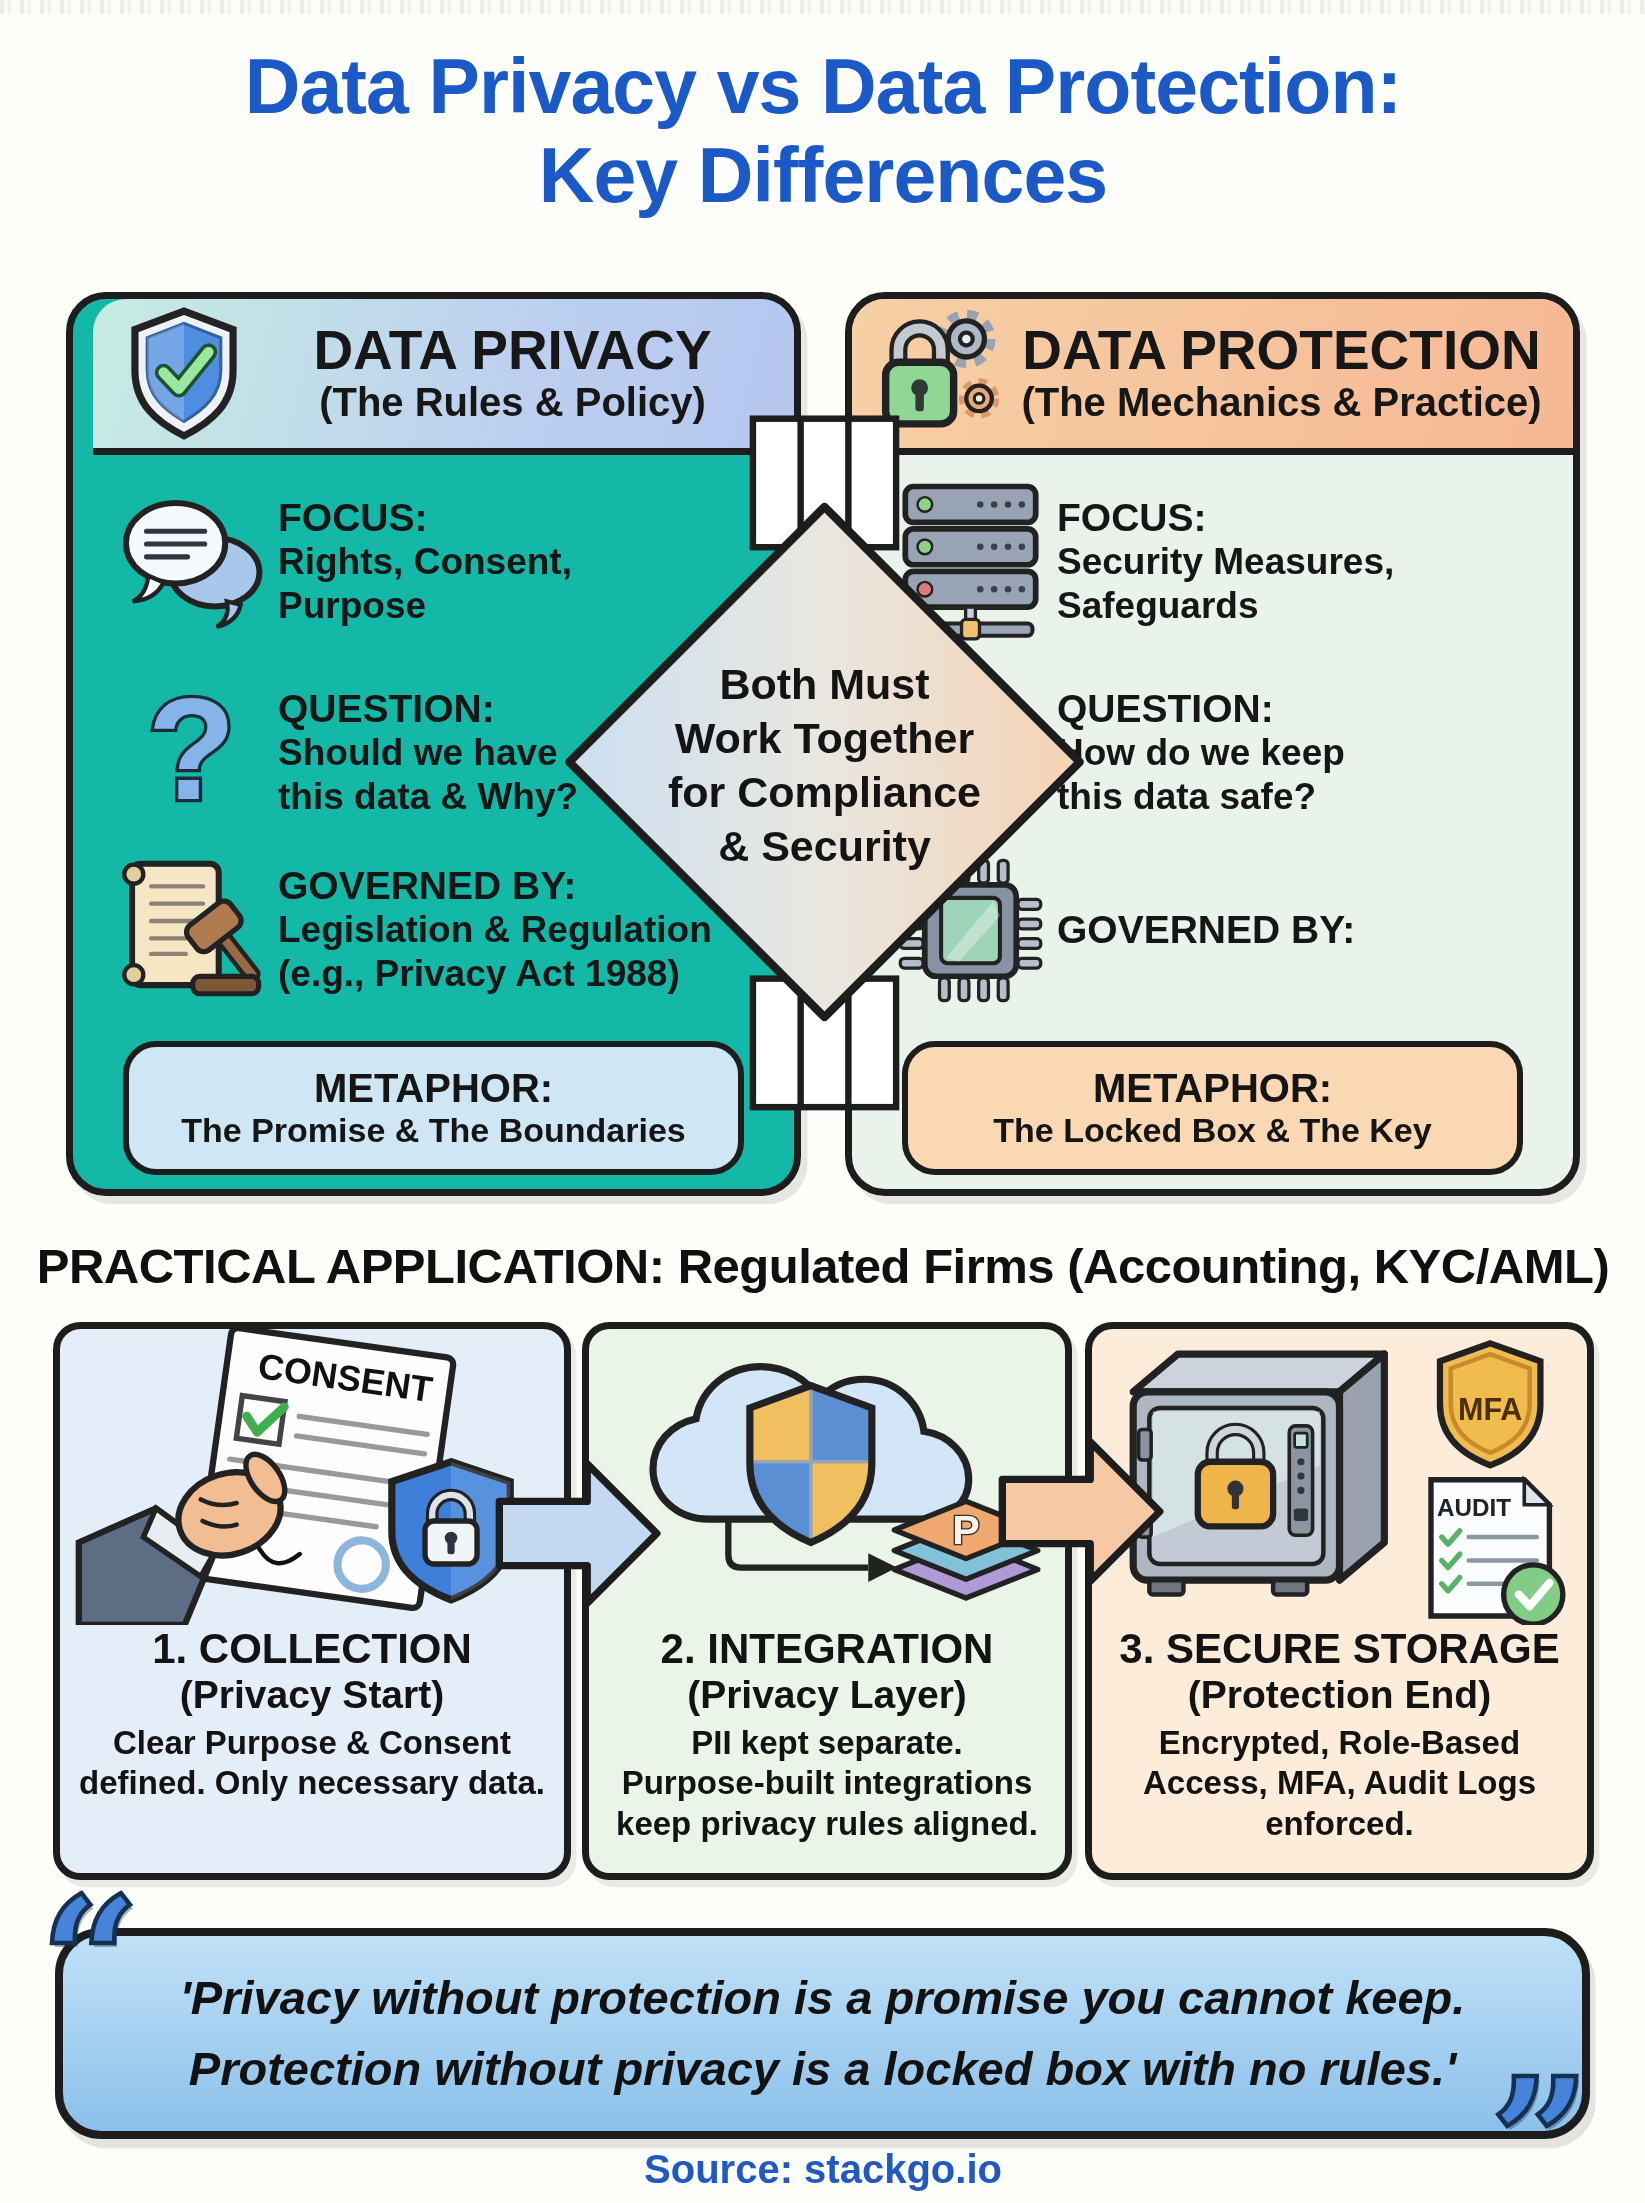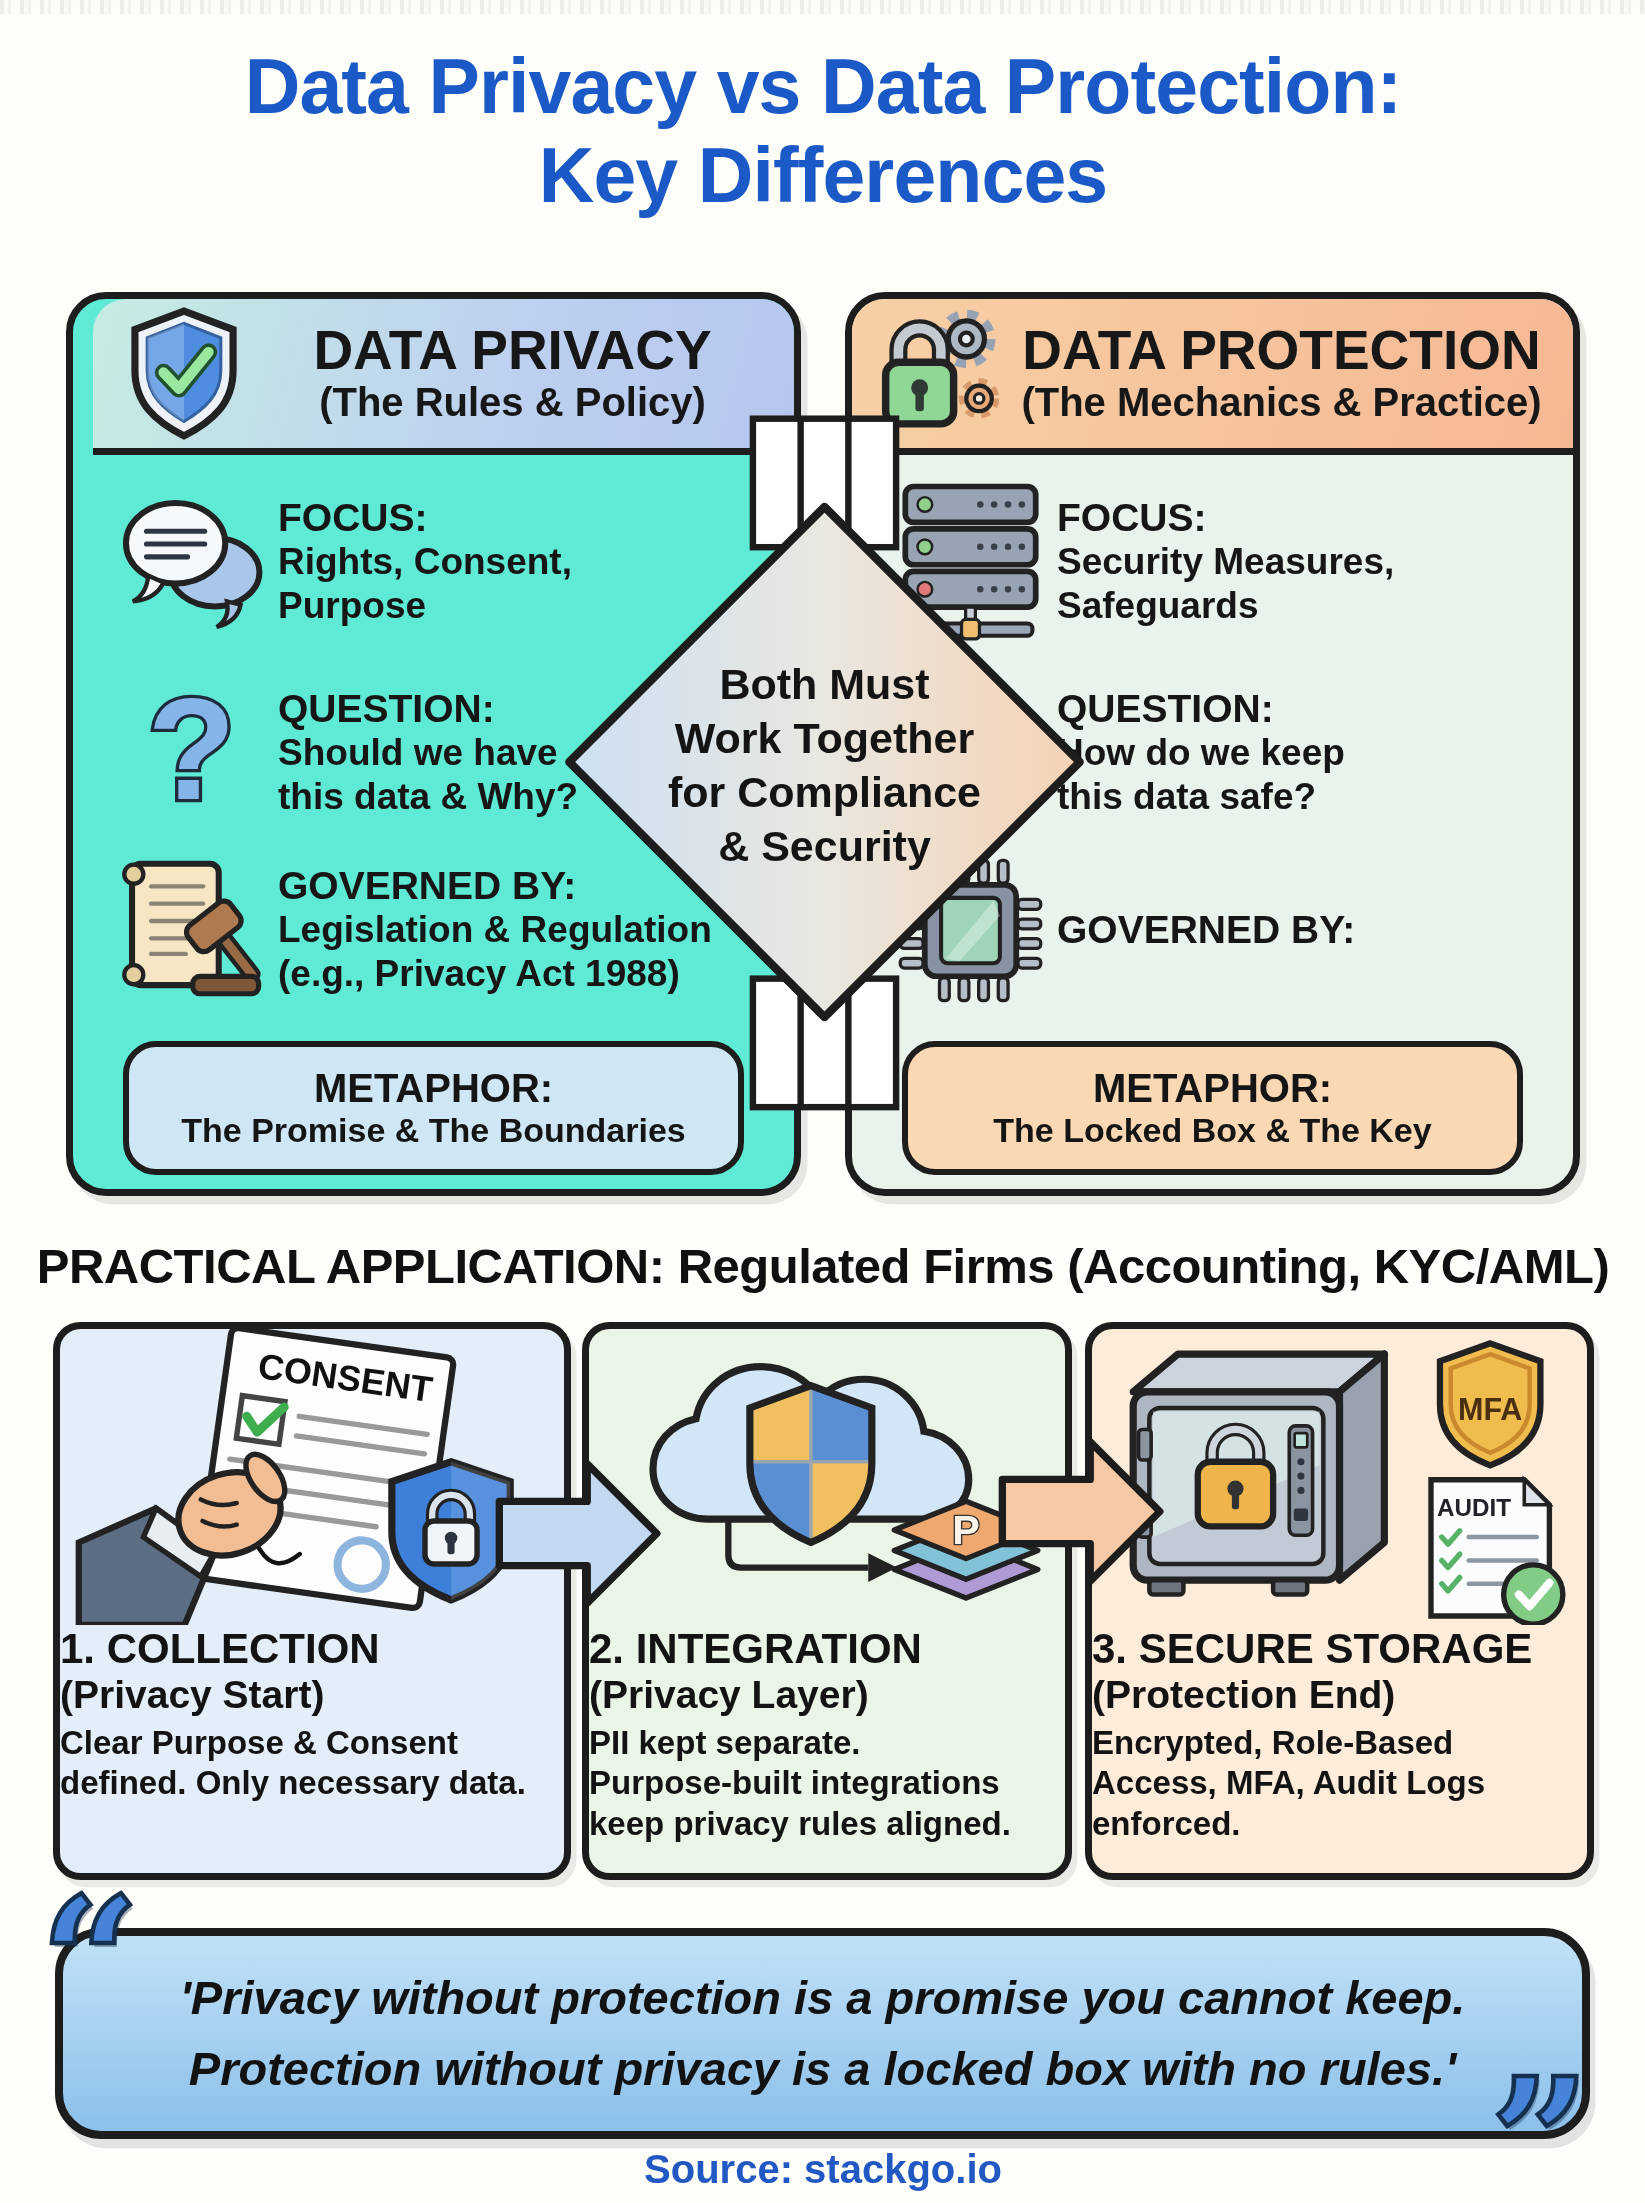--- a/index.html
+++ b/index.html
@@ -8,21 +8,21 @@
 
   .top-texture { position:absolute; top:0; left:0; width:100%; height:13.8px; opacity:.45;
     background:repeating-linear-gradient(90deg,#d8d8d2 0 3.7px,#f6f6f2 3.7px 8.3px,#e4e4de 8.3px 11px,#fbfbf8 11px 20px); }
 
   .page-title { position:absolute; top:42px; left:0; width:100%; text-align:center;
     font-size:77px; font-weight:700; line-height:1.16; color:#1b5ac6; white-space:pre-line; letter-spacing:-0.9px; }
 
   
   .panel { position:absolute; top:292px; width:735px; height:904px; border:7.3px solid #1d1d1d;
     border-radius:40px; box-shadow:6.4px 8.3px 0 rgba(110,110,110,.16); }
-  .panel.privacy { left:66px; background:#5eead4;padding-left:20px; }
+  .panel.privacy { left:66px; background:#14b8a6;padding-left:20px; }
   .panel.protection { left:845px; background:#e9f3ec; }
 
   .panel-header { height:156px; border-bottom:7.3px solid #1d1d1d; border-radius:33px 33px 0 0;
     display:flex; align-items:center; padding:0 22px; }
   .privacy .panel-header { background:linear-gradient(105deg,#c6ece2 0%,#bdd0f0 60%,#b6c6ee 100%); }
   .protection .panel-header { background:linear-gradient(105deg,#f7d0a6 0%,#f5b894 100%); }
   .header-icon { width:138px; height:138px; flex:0 0 auto; }
   .header-text { flex:1; text-align:center; color:#171717; }
   .panel-title { font-size:55px; font-weight:700; line-height:1.05; }
   .panel-subtitle { font-size:40px; font-weight:700; }
@@ -53,21 +53,21 @@
   
   .practical-heading { position:absolute; top:1238px; left:0; width:100%; text-align:center;
     font-size:49px; font-weight:700; color:#101010; letter-spacing:-0.5px; }
 
   .step { position:absolute; top:1322px; height:558px; border:7.3px solid #1d1d1d; border-radius:27.5px;
     box-shadow:5.5px 7.3px 0 rgba(110,110,110,.14); }
   .step.s1 { left:53px;  width:518px; background:#e4eef9; }
   .step.s2 { left:582px; width:490px; background:#eaf5e7; }
   .step.s3 { left:1085px;width:509px; background:#fcecd9; }
   .step-art { position:relative; width:100%; height:296px; }
-  .step-textblock { text-align:left; color:#131313; padding:0 0; }
+  .step-textblock { text-align:center; color:#131313; padding:0 0; }
   .step-title { font-size:42px; font-weight:700; }
   .step-subtitle { font-size:39px; font-weight:700; }
   .step-desc { font-size:33px; font-weight:700; line-height:1.22; white-space:pre-line; margin-top:6px; }
 
   .flow-arrow { position:absolute; z-index:6; }
   .flow-arrow.a1 { left:492px; top:1451px; }
   .flow-arrow.a2 { left:995px; top:1429px; }
 
   
   .quote-box { position:absolute; left:55px; top:1928px; width:1535px; height:211px;

